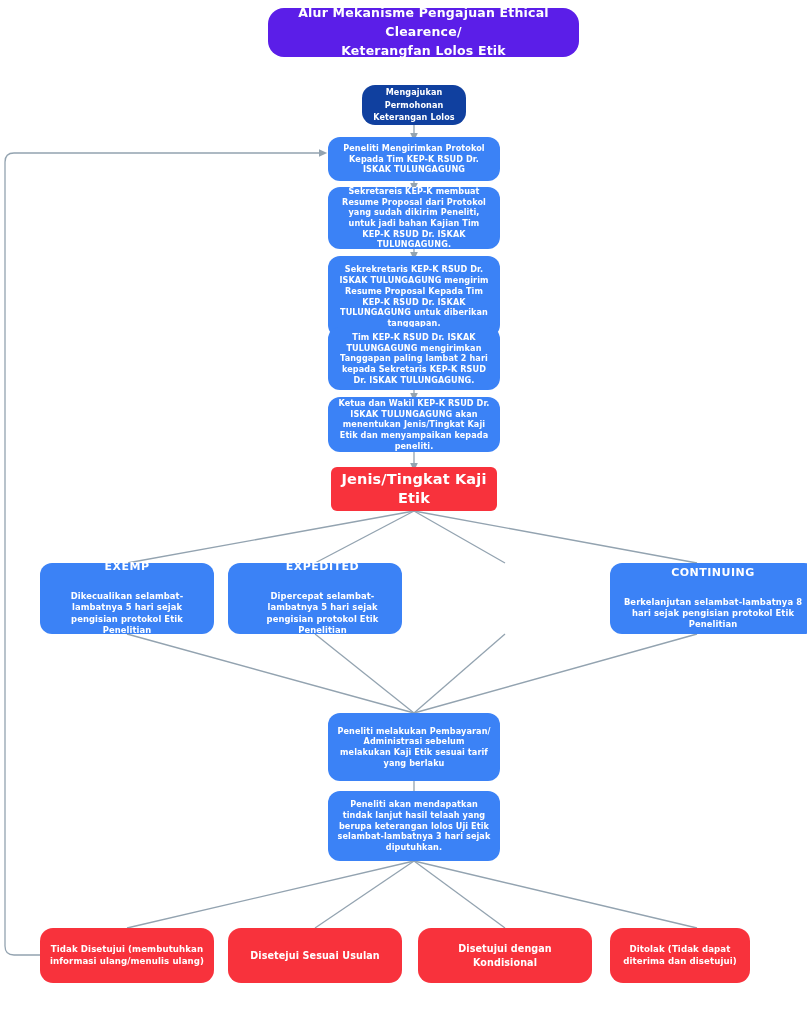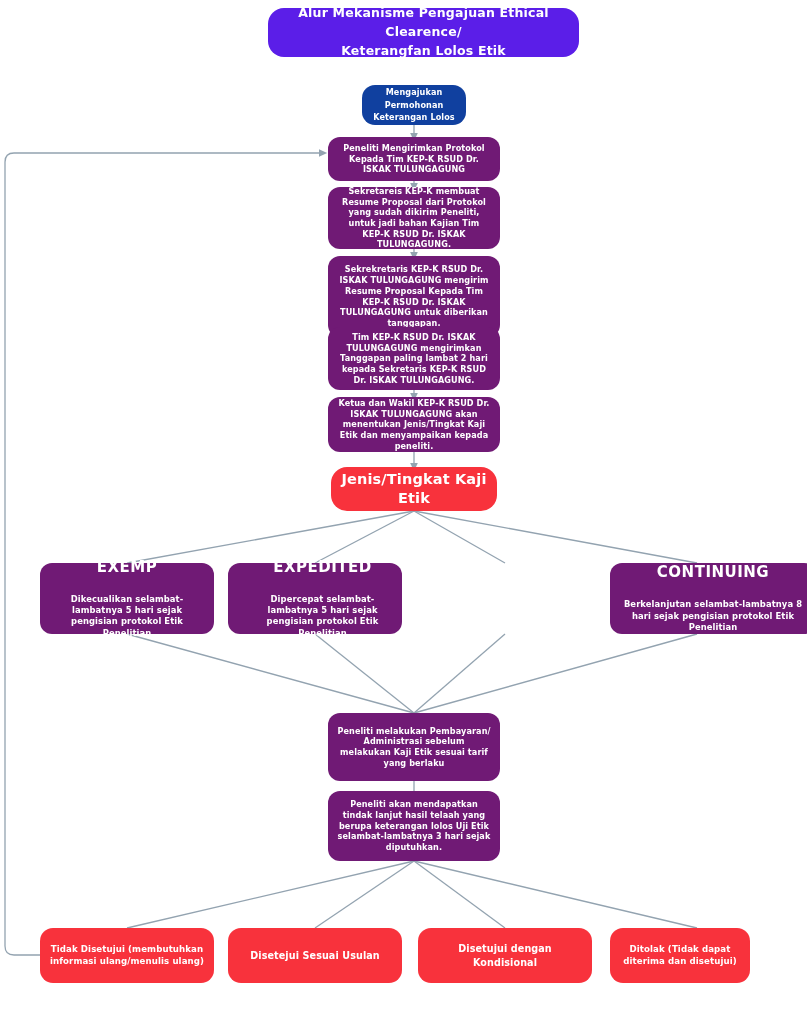--- a/index.html
+++ b/index.html
@@ -46,32 +46,32 @@
     line-height: 1.5;
     letter-spacing: 0.2px;
   }
   .start-node {
     background: #10409F;
     border-radius: 13px;
     font-size: 8.1px;
     line-height: 1.55;
   }
   .proc {
-    background: #701a75;
+    background: #3b82f6;
     font-size: 8.1px;
     align-items: center;
   }
   .big-label {
     background: #F8323C;
     font-size: 14.5px;
-    border-radius: 16px;
+    border-radius: 6px;
     letter-spacing: 0.15px;
   }
   .cat-head {
-    font-size: 15px;
+    font-size: 11px;
     letter-spacing: 0.5px;
     display: block;
     margin-bottom: 16px;
   }
   .cat-body {
     font-size: 8.4px;
     font-weight: bold;
     display: block;
     line-height: 1.36;
   }

